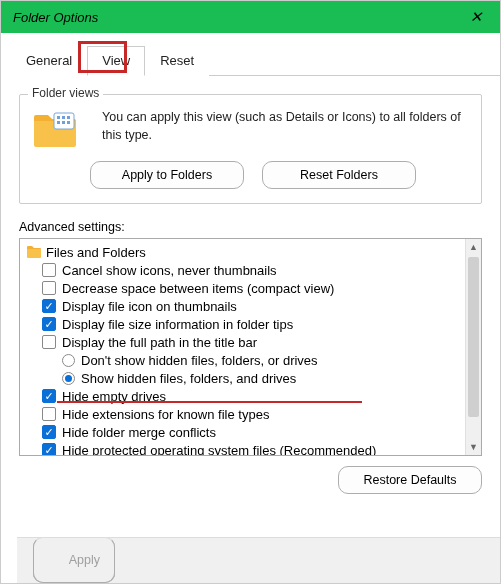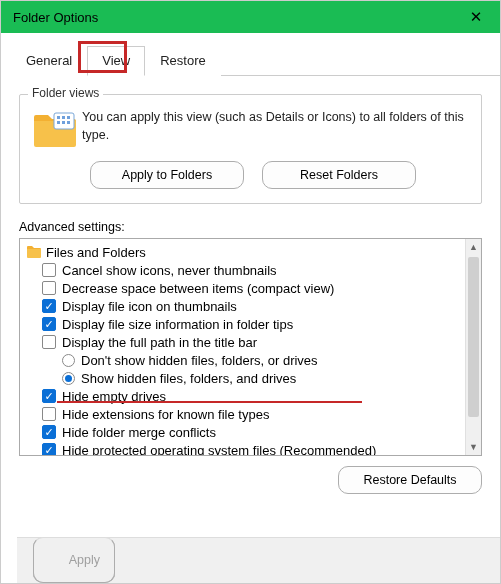--- a/index.html
+++ b/index.html
@@ -1,29 +1,29 @@
 <!DOCTYPE html>
 <html><head>
 <meta charset="utf-8">
 <style>
 * { box-sizing: border-box; margin: 0; padding: 0; font-family: "Segoe UI", Tahoma, sans-serif; }
 body { background: #f0f0f0; width: 501px; height: 584px; overflow: hidden; }
 .window { width: 501px; height: 584px; background: #fff; border: 1px solid #ccc; position: relative; }
-.titlebar { height: 32px; background: #1abc54; display: flex; align-items: center; justify-content: space-between; padding: 0 10px 0 12px; }
+.titlebar { height: 32px; background: #1abc54; display: flex; align-items: center; justify-content: space-between; padding: 0 10px 0 12px; font-style: italic; }
 .titlebar .title { color: #000; font-size: 13px; }
 .titlebar .close { width: 28px; text-align: center; color: #000; font-size: 15px; cursor: default; }
 .tabs { display: flex; margin: 12px 0 4px 10px; border-bottom: 1px solid #ccc; }
 .tab { padding: 6px 14px 7px; font-size: 13px; color: #222; border: 1px solid transparent; border-bottom: none; position: relative; top: 1px; background: #fff; }
 .tab.active { border-color: #ccc; background: #fff; border-bottom: 1px solid #fff; }
 .tab-highlight { position: absolute; border: 3px solid #c62828; pointer-events: none; }
 .tab-highlight.view { left: 77px; top: 40px; width: 49px; height: 32px; }
 .content { padding: 10px 18px 58px 18px; }
 .groupbox { border: 1px solid #ccc; border-radius: 2px; padding: 14px 12px 14px 12px; margin-top: 4px; position: relative; }
 .groupbox .legend { position: absolute; top: -9px; left: 8px; background: #fff; padding: 0 4px; font-size: 12px; color: #333; }
-.folder-views-row { display: flex; gap: 4px; }
+.folder-views-row { display: flex; gap: 24px; }
 .folder-big-icon { width: 46px; height: 40px; flex-shrink: 0; }
 .fv-text { font-size: 12.5px; color: #222; line-height: 1.4; }
 .fv-buttons { display: flex; gap: 18px; margin-top: 12px; margin-left: 58px; }
 .btn { border: 1px solid #adadad; background: #fdfdfd; border-radius: 10px; font-size: 12.5px; padding: 6px 0; text-align: center; cursor: default; }
 .btn.wide { width: 154px; }
 .btn.med { width: 144px; }
 .btn.footer { width: 82px; }
 .adv-label { font-size: 12.5px; margin: 16px 0 4px 0; }
 .tree { border: 1px solid #aaa; height: 218px; overflow-y: auto; padding: 4px 2px 4px 4px; font-size: 13px; position: relative; }
 .tree-row { display: flex; align-items: center; height: 18px; padding-left: 2px; white-space: nowrap; }
@@ -48,21 +48,21 @@
 <div class="window">
 
   <div class="titlebar">
     <span class="title">Folder Options</span>
     <span class="close">✕</span>
   </div>
 
   <div class="tabs">
     <div class="tab">General</div>
     <div class="tab active">View</div>
-    <div class="tab">Restore</div>
+    <div class="tab">Reset</div>
   </div>
   <div class="tab-highlight view"></div>
 
   <div class="content">
 
     <div class="groupbox">
       <span class="legend">Folder views</span>
       <div class="folder-views-row">
         <svg class="folder-big-icon" viewBox="0 0 46 40">
           <path d="M2 12 L2 36 Q2 38 4 38 L42 38 Q44 38 44 36 L44 12 Z" fill="#f7c14a"></path>

